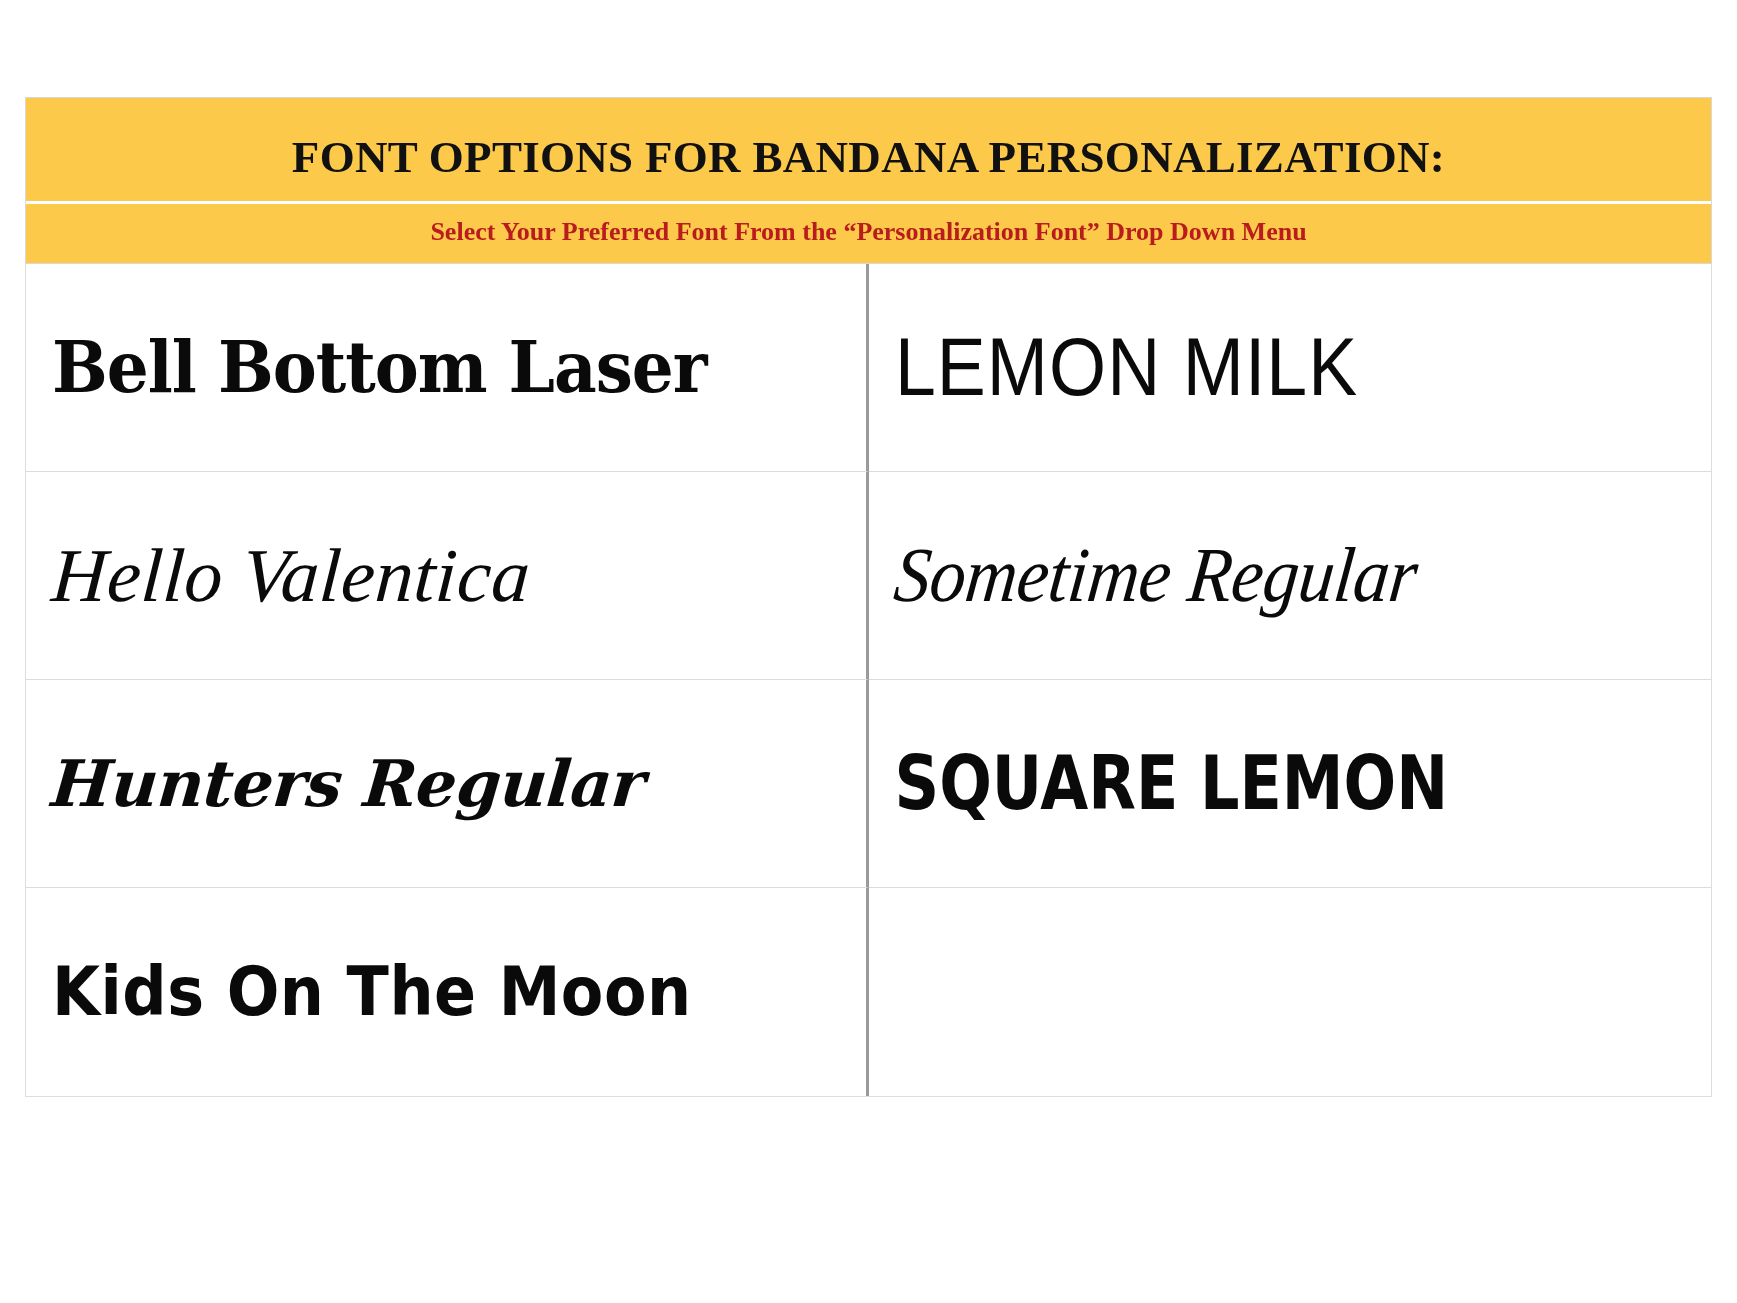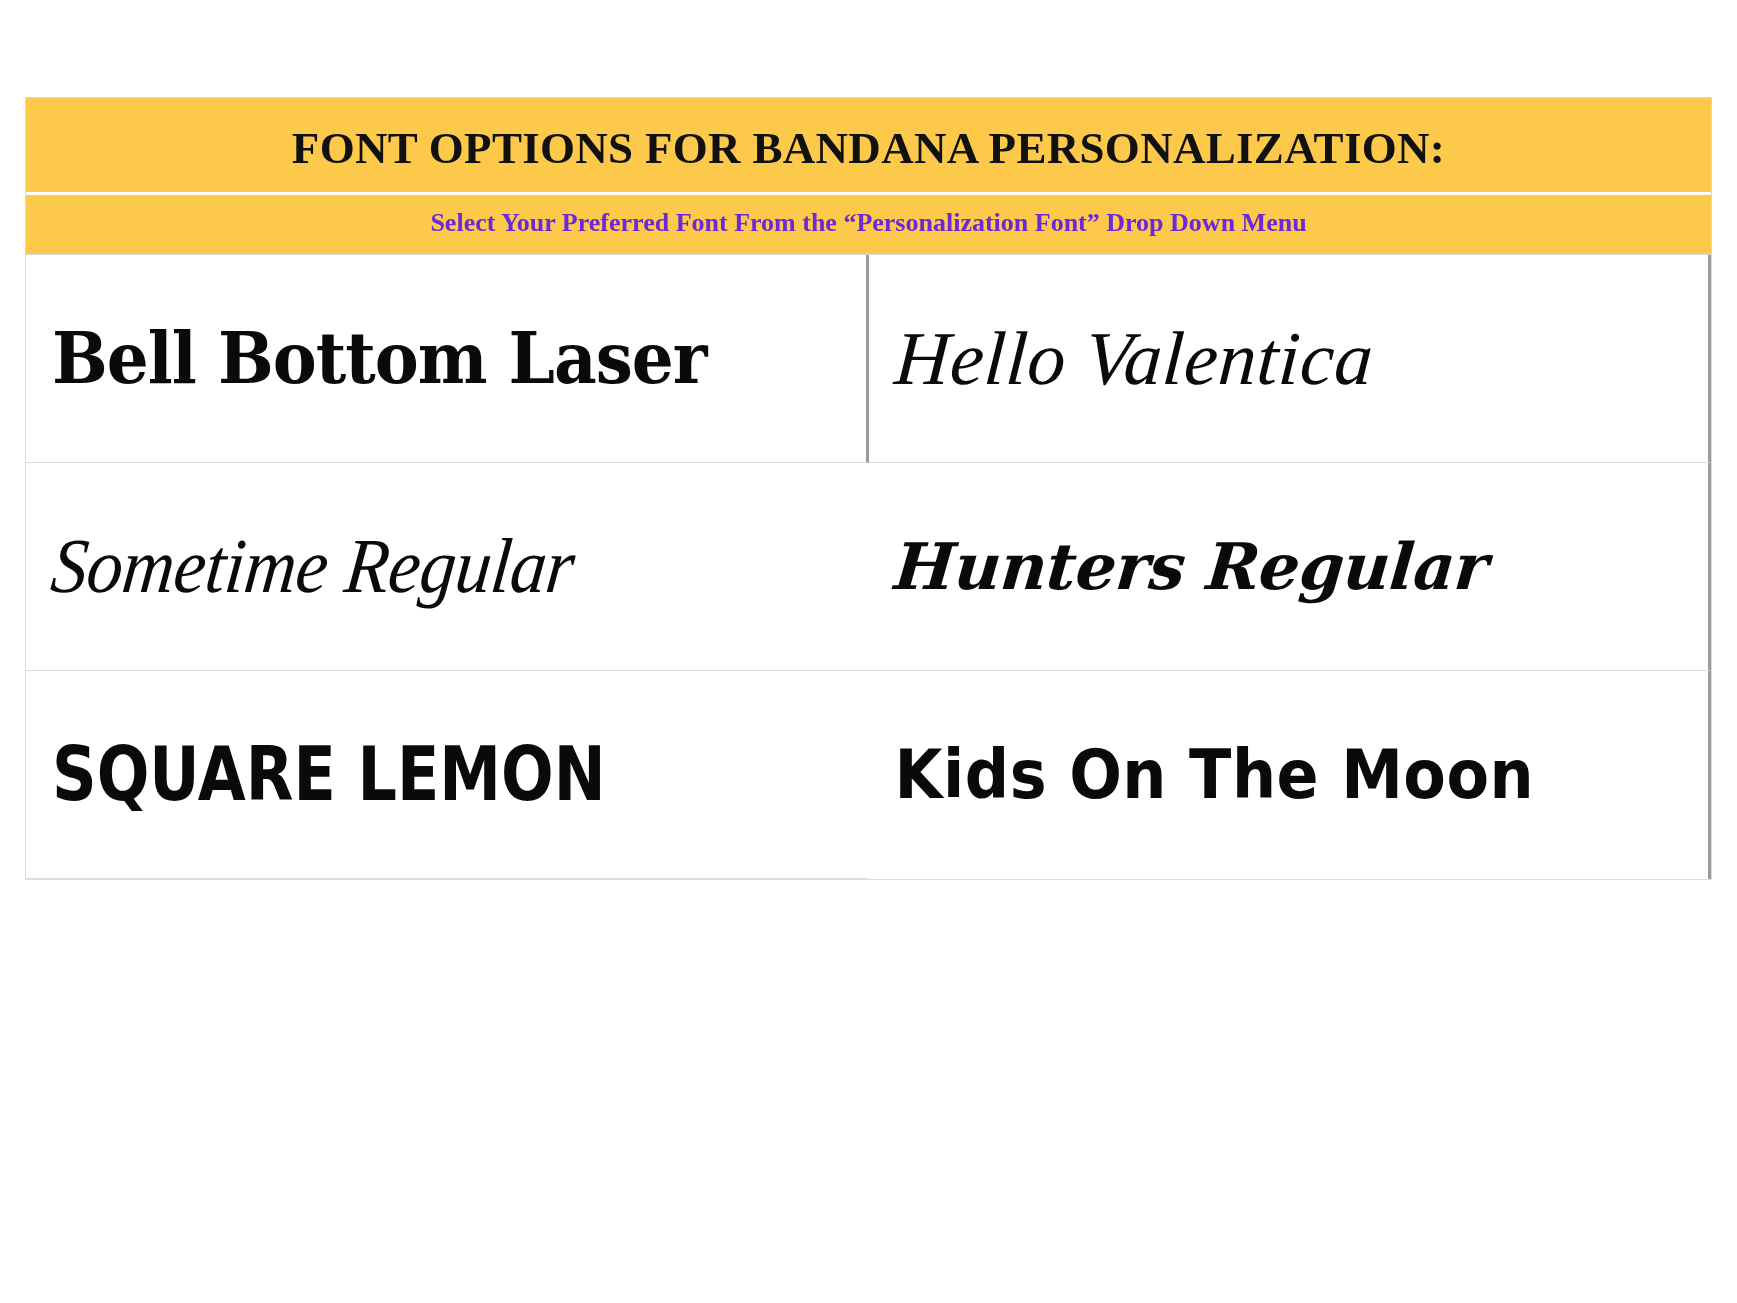--- a/index.html
+++ b/index.html
@@ -37,32 +37,32 @@
     border: 1px solid #d8d8d8;
     box-sizing: border-box;
   }
   .banner-title {
     font-family: "Liberation Serif", serif;
     font-weight: bold;
     font-size: 45px;
     letter-spacing: 0.3px;
     color: #111111;
     text-align: center;
-    padding: 24px 10px 18px 10px;
+    padding: 33px 10px 18px 10px;
     white-space: nowrap;
   }
   .banner-divider {
     height: 3px;
     background: #ffffff;
   }
   .banner-sub {
     font-family: "Liberation Serif", serif;
     font-weight: bold;
     font-size: 26px;
-    color: #6d28d9;
+    color: #b91c1c;
     text-align: center;
     padding: 13px 10px 16px 10px;
     white-space: nowrap;
   }
 
   
   .grid {
     display: grid;
     grid-template-columns: 1fr 1fr;
     border-left: 1px solid #dddddd;
@@ -190,20 +190,23 @@
       <div class="banner-title">FONT OPTIONS FOR BANDANA PERSONALIZATION:</div>
       <div class="banner-divider"></div>
       <div class="banner-sub">Select Your Preferred Font From the “Personalization Font” Drop Down Menu</div>
     </div>
 
     <div class="grid">
 
       <div class="cell col-left">
         <span class="sample s-bellbottom">Bell Bottom Laser</span>
       </div>
+      <div class="cell">
+        <span class="sample s-lemonmilk">LEMON MILK</span>
+      </div>
 
 
       <div class="cell col-left">
         <span class="sample s-hellovalentica">Hello Valentica</span>
       </div>
       <div class="cell">
         <span class="sample s-sometime">Sometime Regular</span>
       </div>
 
       <div class="cell col-left">

